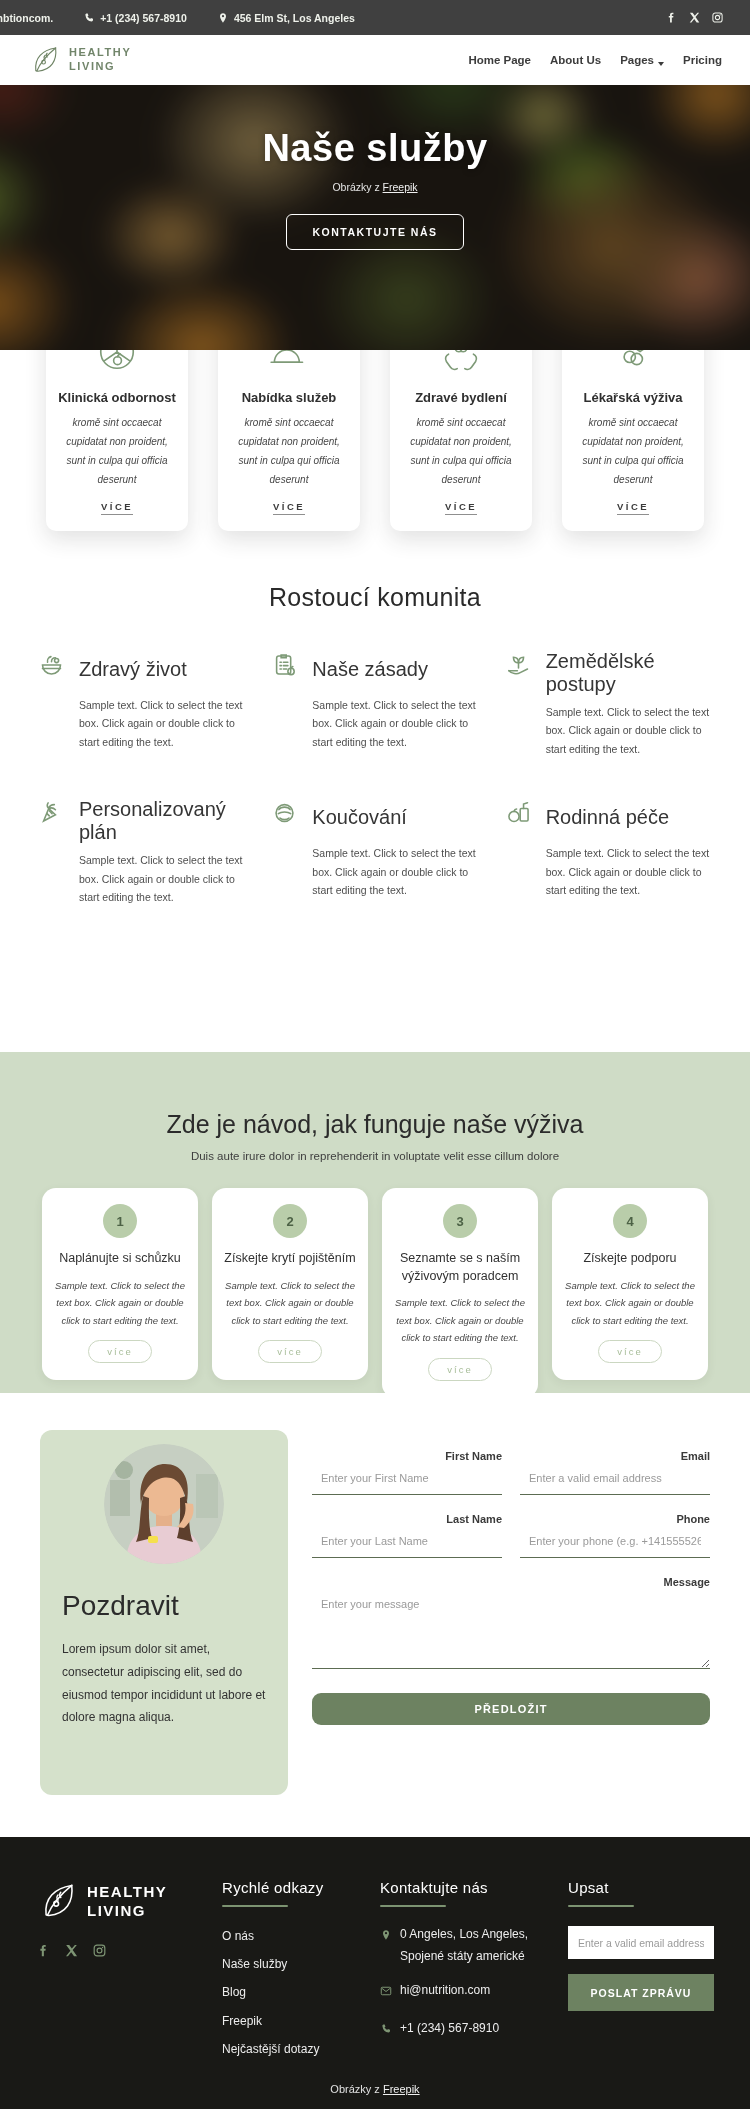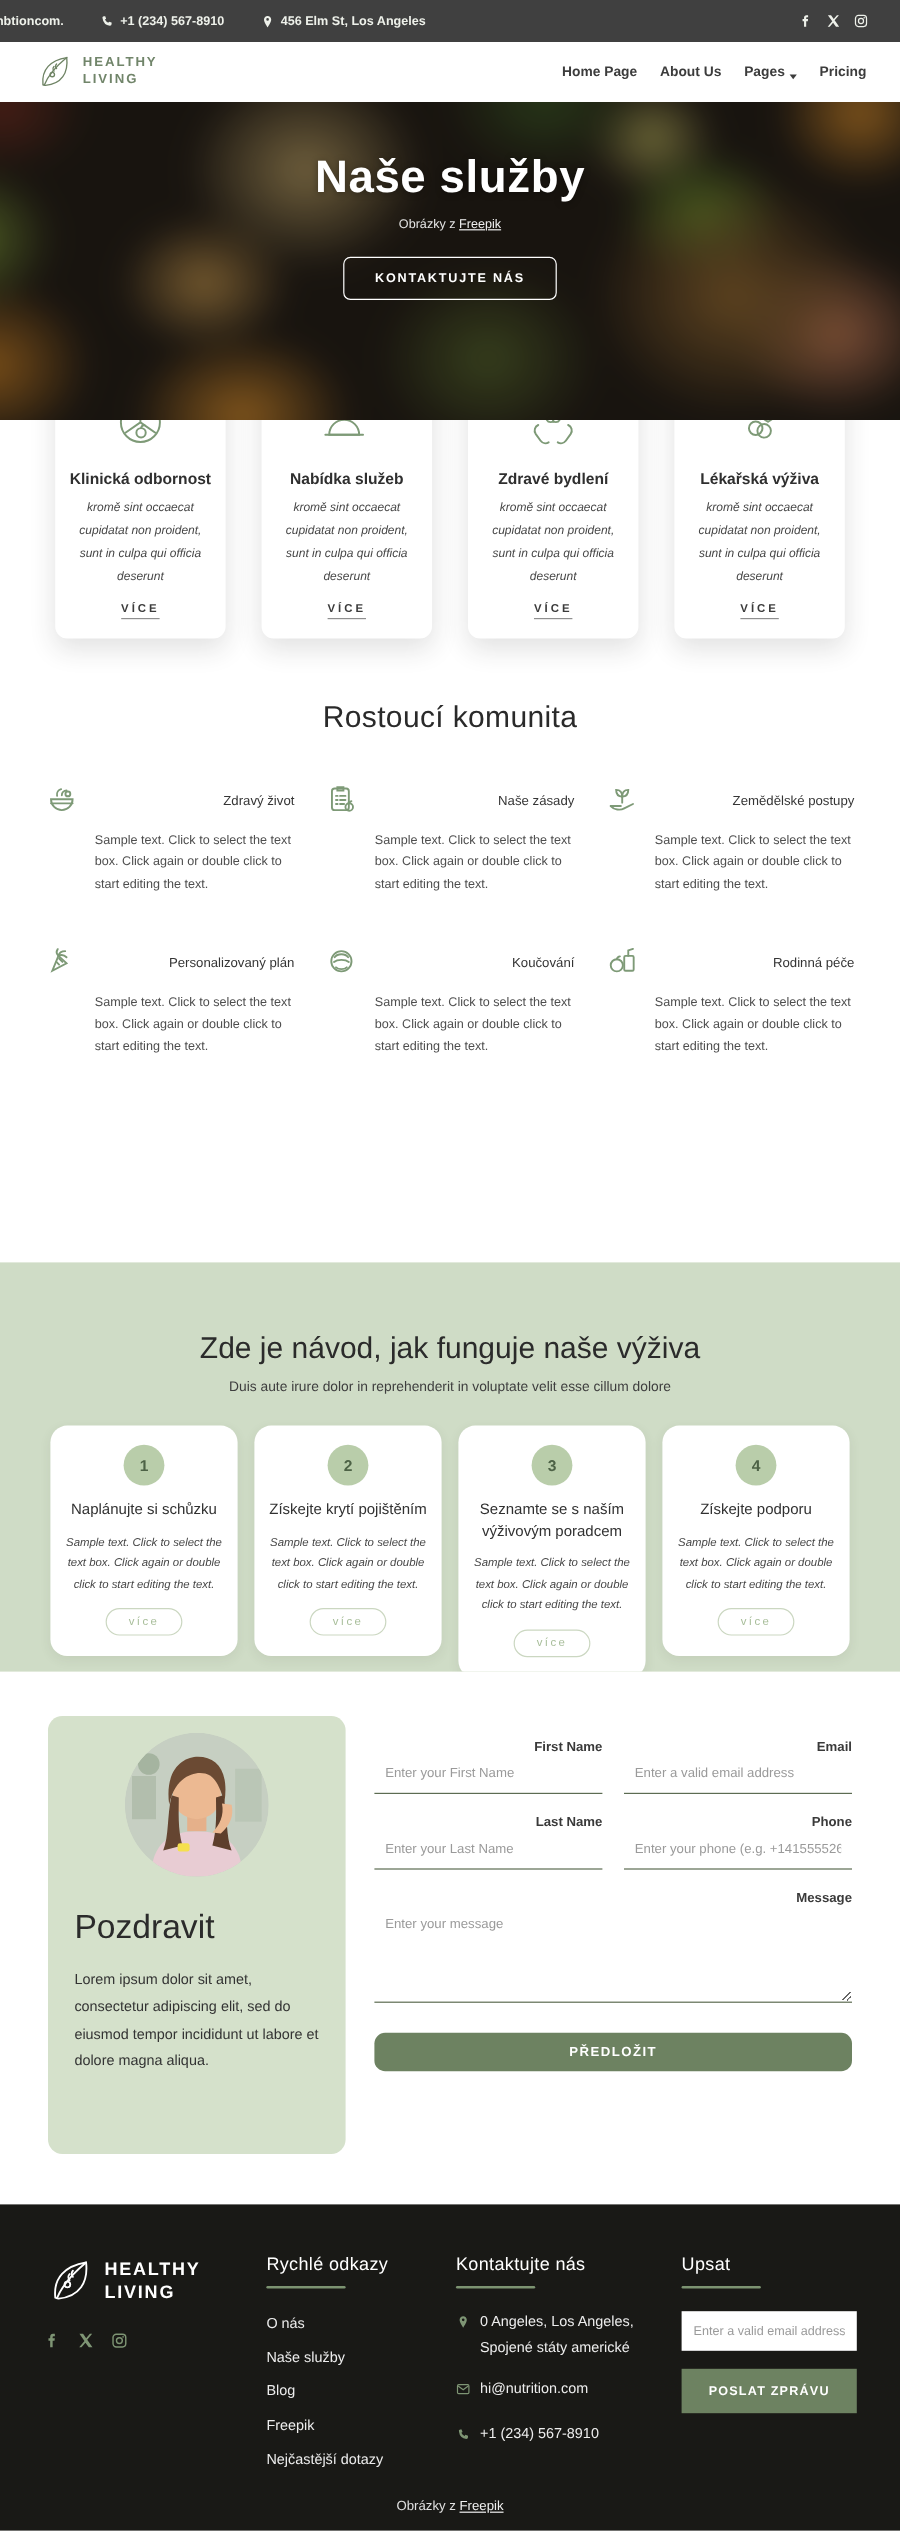--- a/index.html
+++ b/index.html
@@ -61,21 +61,21 @@
   .svc-text { font-size:10px; font-style:italic; color:#474747; line-height:1.9; }
   .svc-link { display:inline-block; margin-top:12px; font-size:9.5px; font-weight:700; letter-spacing:2.5px; color:#3b3b3b; border-bottom:1px solid #8f8f8f; padding-bottom:2px; cursor:pointer; text-decoration:none; }
 
   
   .community { padding-top:52px; }
   .community-title { text-align:center; font-size:25px; font-weight:400; color:#2a2a2a; letter-spacing:.3px; }
   .features { margin-top:38px; padding:0 38px; display:grid; grid-template-columns:repeat(3,1fr); column-gap:26px; row-gap:40px; }
   .feature { display:grid; grid-template-columns:32px 1fr; column-gap:9px; }
   .f-icon { color:#7e9a77; padding-top:1px; }
   .f-icon svg { width:27px; height:27px; }
-  .f-title { font-size:11px; font-weight:500; color:#353535; align-self:center;text-align:right; }
+  .f-title { font-size:20px; font-weight:500; color:#353535; align-self:center; }
   .f-text { grid-column:2; margin-top:7px; font-size:10.5px; color:#4e4e4e; line-height:1.75; }
 
   
   .how { height:341px; background:#cfdcc6; overflow:hidden; padding-top:58px; }
   .how-title { text-align:center; font-size:25px; font-weight:400; color:#2b2b2b; }
   .how-sub { text-align:center; margin-top:11px; font-size:11.5px; color:#3e3e3e; }
   .steps { margin-top:26px; padding:0 42px; display:grid; grid-template-columns:repeat(4,1fr); gap:14px; align-items:start; }
   .step-card { background:#fff; border-radius:14px; padding:16px 11px 17px; text-align:center; box-shadow:0 3px 10px rgba(60,70,50,.08); }
   .step-num { width:34px; height:34px; border-radius:50%; background:#b9cdaa; color:#4d6246; font-size:13px; font-weight:700; display:flex; align-items:center; justify-content:center; margin:0 auto; }
   .step-title { margin:12px 0 9px; font-size:12.5px; font-weight:500; color:#313131; line-height:1.4; }

